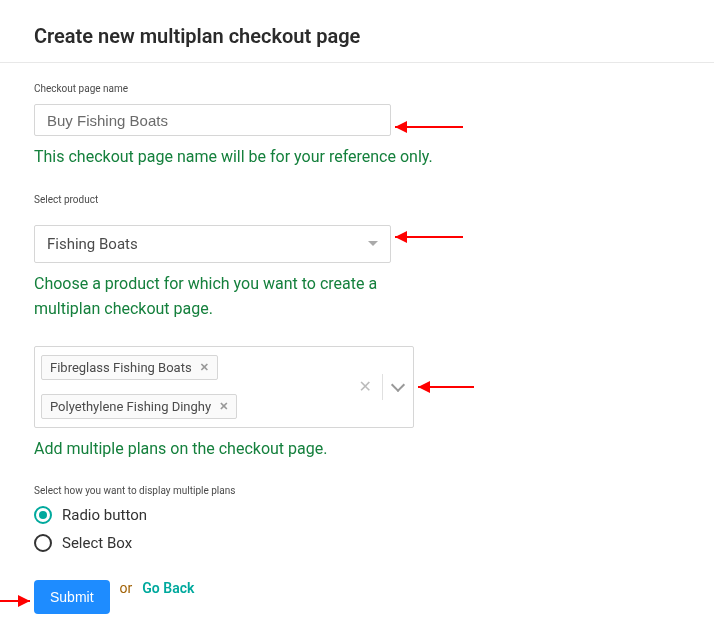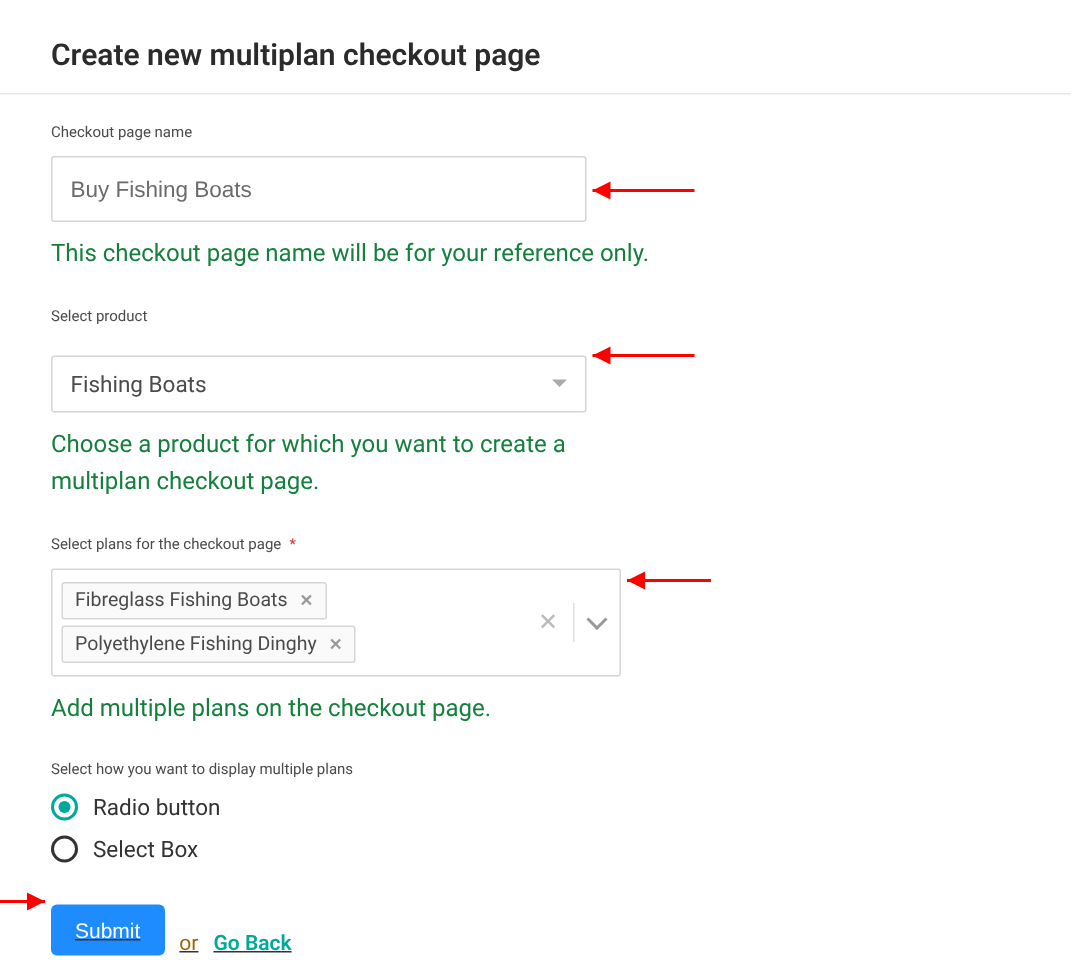--- a/index.html
+++ b/index.html
@@ -28,21 +28,21 @@
   }
   .field { margin-bottom: 24px; }
   .field-label {
     font-size: 10px;
     color: #4b4b4b;
     margin-bottom: 10px;
   }
   .req { color: #d33; margin-left: 3px; }
   .text-input {
     width: 357px;
-    height: 44px;
+    height: 32px;
     border: 1px solid #d6d6d6;
     border-radius: 2px;
     padding: 0 12px;
     font-size: 15px;
     color: #6b6b6b;
   }
   .text-input::placeholder { color: #888; }
   .help {
     font-size: 16px;
     color: #15803d;
@@ -77,21 +77,21 @@
     border: 1px solid #d6d6d6;
     border-radius: 2px;
     display: flex;
     align-items: stretch;
   }
   .chips {
     flex: 1;
     padding: 8px 6px;
     display: flex;
     flex-wrap: wrap;
-    gap: 4px;
+    gap: 14px;
   }
   .chip {
     border: 1px solid #d6d6d6;
     background: #fafafa;
     border-radius: 2px;
     padding: 4px 8px;
     font-size: 13px;
     color: #4b4b4b;
     display: inline-flex;
     align-items: center;
@@ -146,24 +146,23 @@
   }
   .radio.checked::after {
     content: "";
     width: 8px; height: 8px;
     background: #00a99d;
     border-radius: 50%;
   }
   .radio-label { font-size: 15px; color: #333; }
   .actions {
     display: flex;
-    align-items: flex-end;
+    align-items: flex-start;
     gap: 10px;
     margin-top: 28px;
-    text-decoration: underline;
   }
   .btn-primary {
     background: #1e8cff;
     color: #fff;
     border: none;
     border-radius: 4px;
     padding: 9px 16px;
     font-size: 14px;
     cursor: pointer;
   }
@@ -214,24 +213,20 @@
   <div class="field">
     <div class="field-label">Select product</div>
     <div class="select-wrap">
       <span class="select-value">Fishing Boats</span>
       <span class="caret"></span>
     </div>
     <div class="help">Choose a product for which you want to create a multiplan checkout page.</div>
   </div>
 
   <div class="field">
-    <div class="field-label">
-      <span>Select plans for the checkout page</span>
-      <span class="req">*</span>
-    </div>
     <div class="multi-wrap">
       <div class="chips">
         <span class="chip">
           <span>Fibreglass Fishing Boats</span>
           <span class="chip-x">✕</span>
         </span>
         <span class="chip">
           <span>Polyethylene Fishing Dinghy</span>
           <span class="chip-x">✕</span>
         </span>

